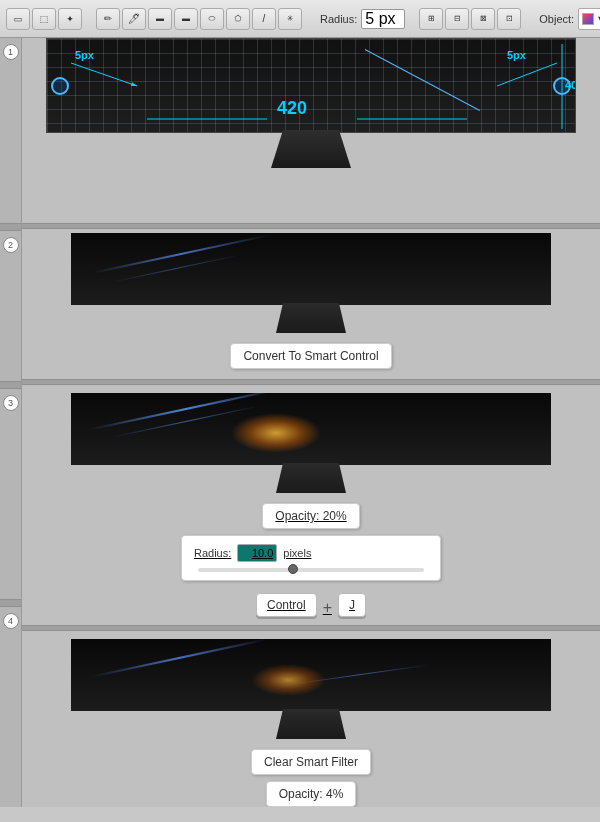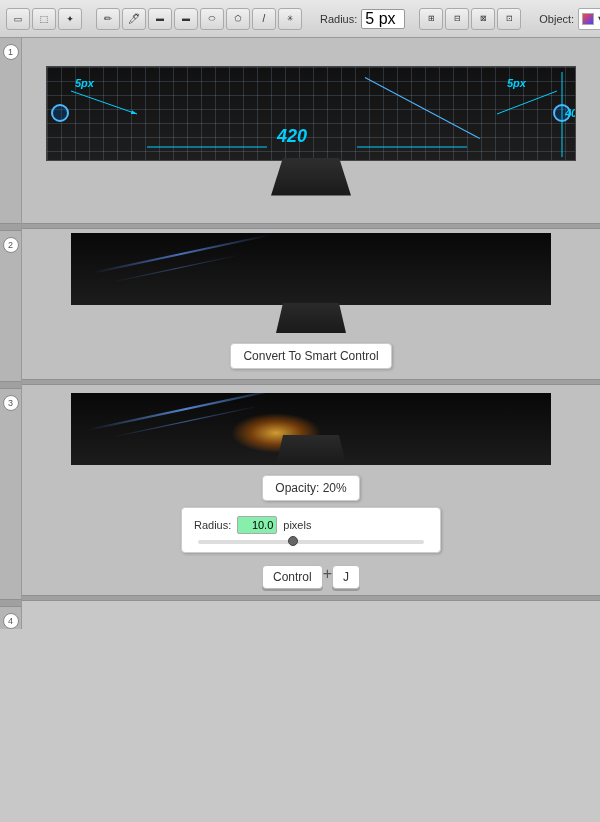--- a/index.html
+++ b/index.html
@@ -120,21 +120,21 @@
       color: #333;
     }
     .radius-value {
       width: 40px;
       height: 18px;
       border: 1px solid #aaa;
       border-radius: 2px;
       font-size: 11px;
       text-align: right;
       padding-right: 3px;
-      background: #86efac;
+      background: #0f766e;
     }
     .radius-unit {
       font-size: 11px;
       color: #333;
     }
     .slider-track {
       height: 4px;
       background: #ddd;
       border-radius: 2px;
       position: relative;
@@ -146,21 +146,22 @@
       top: -4px;
       width: 10px;
       height: 10px;
       border-radius: 50%;
       background: #666;
       border: 1px solid #444;
     }
 
     .keyboard-row {
       display: flex;
-      align-items: flex-start;
+      align-items: flex-end;
+      gap: 6px;
       margin: 6px 0;
     }
     .kbd-btn {
       background: white;
       border: 1px solid #bbb;
       border-radius: 4px;
       padding: 4px 10px;
       font-size: 12px;
       color: #333;
       box-shadow: 0 2px 0 #999;
@@ -288,21 +289,21 @@
       <div class="gutter-item" style="flex:1;">
         <div class="step-number">
           <span>4</span>
         </div>
       </div>
     </div>
 
     <div class="content-col">
 
       <div class="section-block" style="height:185px;overflow:hidden;">
-        <div style="display:flex;align-items:center;justify-content:center;height:100%;position:relative;font-style:italic;">
+        <div style="display:flex;justify-content:center;height:100%;position:relative;">
 
           <div style="position:relative;width:530px;height:130px;">
 
             <div style="position:absolute;top:0;left:0;right:0;height:95px;background:linear-gradient(to bottom,#111,#1e1e1e);border:1px solid #444;">
 
               <div style="position:absolute;top:0;left:0;right:0;bottom:0;background-image:linear-gradient(rgba(150,180,210,0.2) 1px,transparent 1px),linear-gradient(90deg,rgba(150,180,210,0.2) 1px,transparent 1px);background-size:14px 14px;"></div>
 
               <div style="position:absolute;top:10px;right:80px;width:130px;height:1px;background:#4db8ff;transform:rotate(28deg);transform-origin:left center;"></div>
 
               <div style="position:absolute;left:4px;top:50%;transform:translateY(-50%);width:18px;height:18px;border-radius:50%;border:2px solid #4db8ff;background:rgba(0,100,200,0.25);"></div>
@@ -354,21 +355,21 @@
           </div>
 
           <div class="annotation-box">
             <span>Convert To Smart Control</span>
           </div>
         </div>
       </div>
 
       <div class="section-bottom-bar"></div>
 
-      <div class="section-block" style="height:210px;overflow:hidden;">
+      <div class="section-block" style="height:240px;overflow:hidden;text-decoration:underline;">
         <div style="display:flex;flex-direction:column;align-items:center;justify-content:flex-start;height:100%;padding-top:8px;">
 
           <div style="position:relative;width:480px;height:100px;margin-bottom:4px;">
             <div style="width:100%;height:72px;background:linear-gradient(to bottom,#080808,#1c1c1c);position:relative;overflow:hidden;">
               <div style="position:absolute;top:15px;left:15px;width:200px;height:2px;background:linear-gradient(to right,transparent,rgba(100,160,255,0.8),transparent);transform:rotate(-12deg);"></div>
               <div style="position:absolute;top:28px;left:40px;width:150px;height:1px;background:linear-gradient(to right,transparent,rgba(100,160,255,0.5),transparent);transform:rotate(-12deg);"></div>
 
               <div style="position:absolute;top:20px;left:160px;width:90px;height:40px;background:radial-gradient(ellipse,rgba(255,190,60,0.8) 0%,rgba(255,120,0,0.4) 40%,transparent 70%);"></div>
             </div>
             <div style="position:absolute;bottom:0;left:50%;transform:translateX(-50%);width:70px;height:30px;background:linear-gradient(to bottom,#2a2a2a,#1a1a1a);clip-path:polygon(10% 0%,90% 0%,100% 100%,0% 100%);"></div>
@@ -396,16 +397,38 @@
             <span class="kbd-plus">+</span>
             <div class="kbd-btn">
               <span>J</span>
             </div>
           </div>
         </div>
       </div>
 
       <div class="section-bottom-bar"></div>
 
+      <div class="section-block" style="flex:1;overflow:hidden;">
+        <div style="display:flex;flex-direction:column;align-items:center;justify-content:flex-start;height:100%;padding-top:8px;">
+
+          <div style="position:relative;width:480px;height:100px;margin-bottom:4px;">
+            <div style="width:100%;height:72px;background:linear-gradient(to bottom,#080808,#1c1c1c);position:relative;overflow:hidden;">
+              <div style="position:absolute;top:18px;left:18px;width:180px;height:2px;background:linear-gradient(to right,transparent,rgba(100,150,255,0.7),transparent);transform:rotate(-12deg);"></div>
+
+              <div style="position:absolute;top:25px;left:180px;width:75px;height:32px;background:radial-gradient(ellipse,rgba(255,190,60,0.65) 0%,rgba(255,110,0,0.3) 40%,transparent 70%);"></div>
+              <div style="position:absolute;top:35px;left:220px;width:140px;height:1px;background:linear-gradient(to right,transparent,rgba(100,150,255,0.5),transparent);transform:rotate(-8deg);"></div>
+            </div>
+            <div style="position:absolute;bottom:0;left:50%;transform:translateX(-50%);width:70px;height:30px;background:linear-gradient(to bottom,#2a2a2a,#1a1a1a);clip-path:polygon(10% 0%,90% 0%,100% 100%,0% 100%);"></div>
+          </div>
+
+          <div class="annotation-box">
+            <span>Clear Smart Filter</span>
+          </div>
+
+          <div class="annotation-box" style="margin-top:6px;">
+            <span>Opacity: 4%</span>
+          </div>
+        </div>
+      </div>
 
     </div>
   </div>
 </div>
 
 </body></html>

